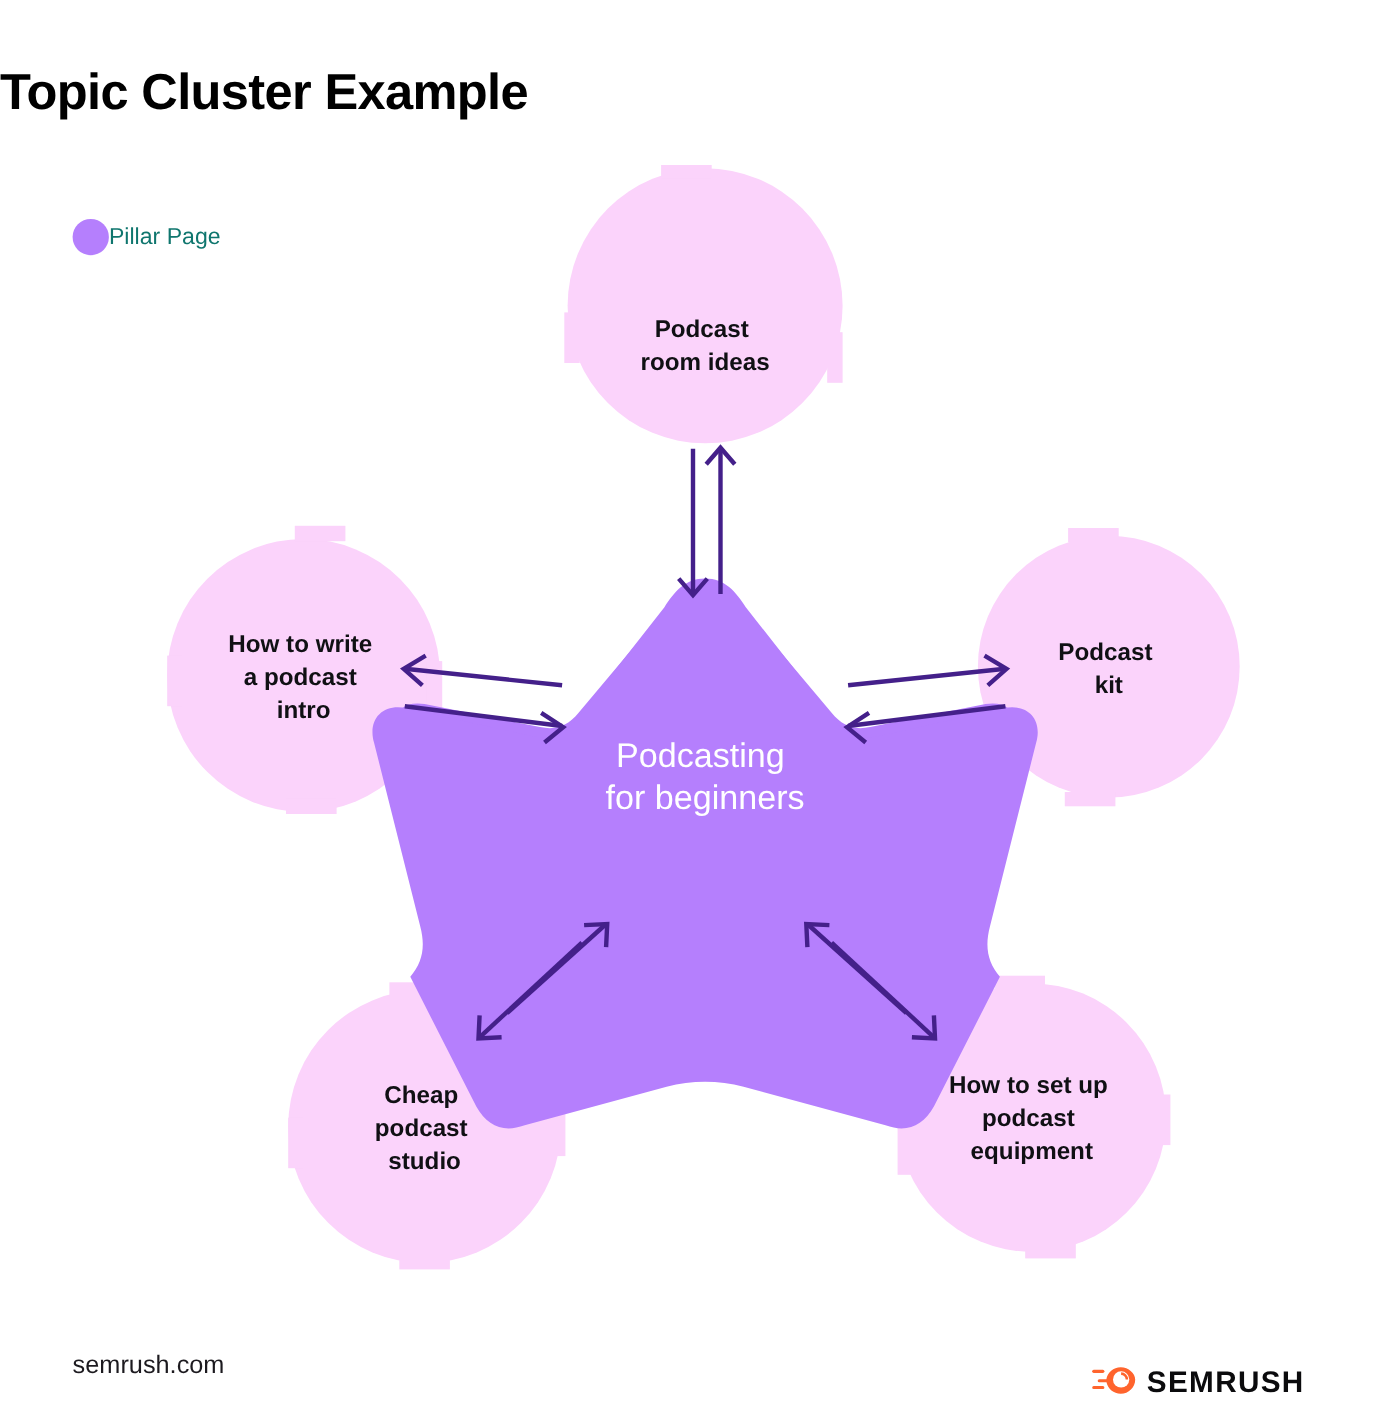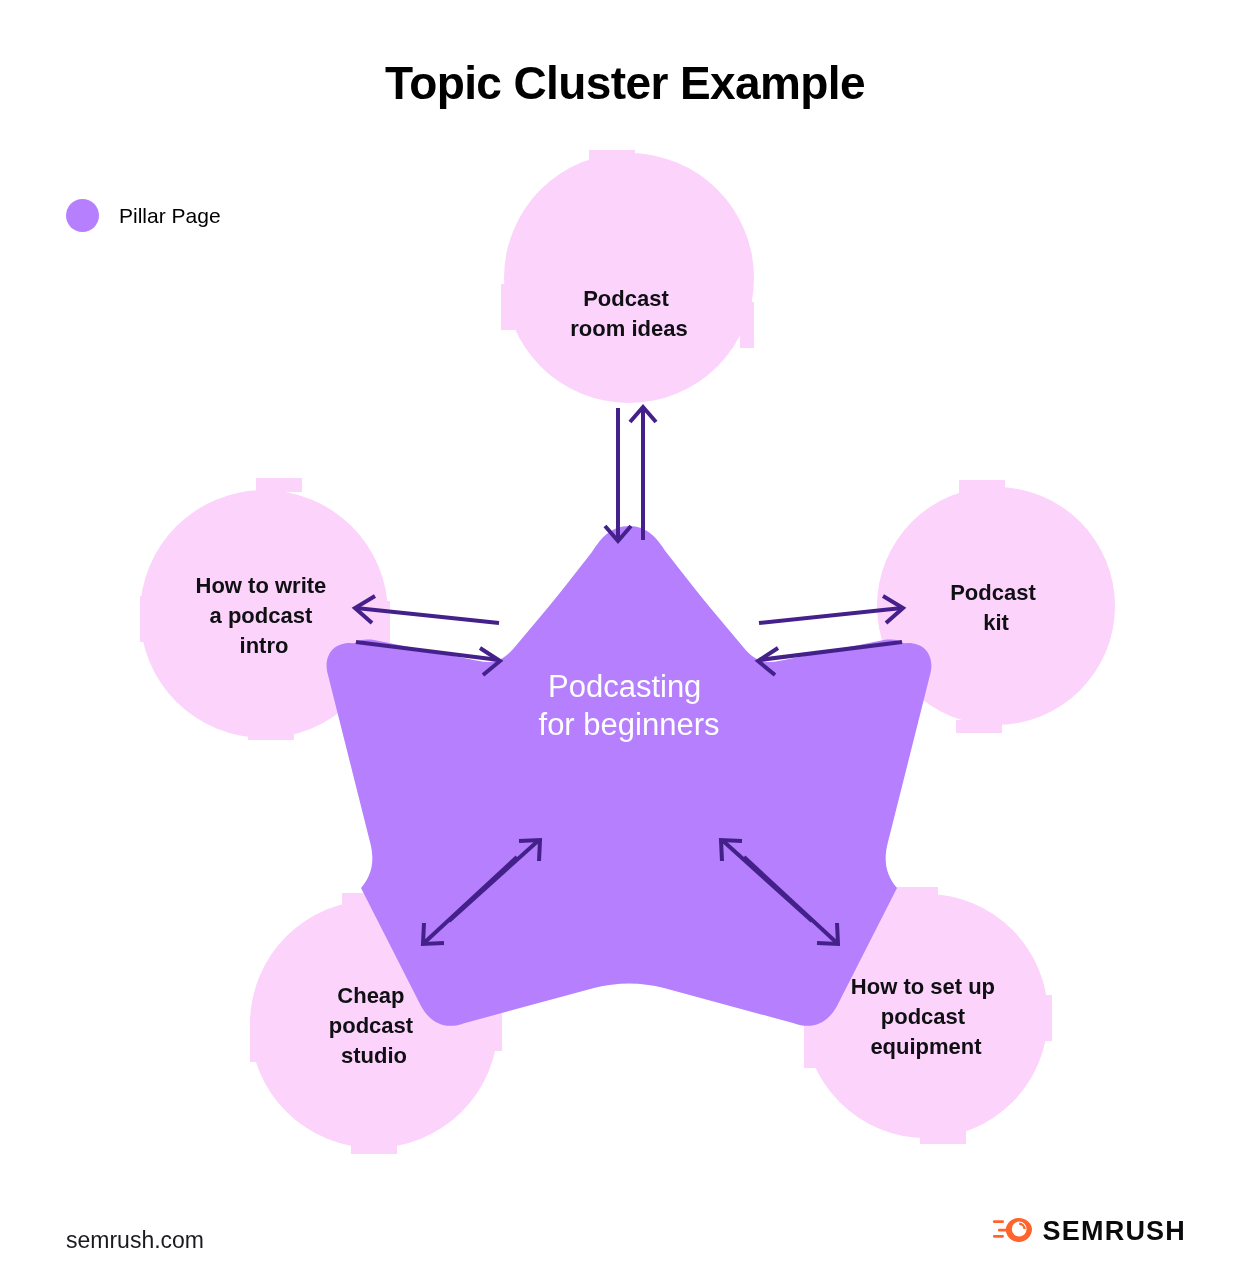--- a/index.html
+++ b/index.html
@@ -16,21 +16,20 @@
     font-family: "Liberation Sans", "DejaVu Sans", sans-serif;
     color: #0f0c12;
   }
 
   
   .page-title {
     position: absolute;
     top: 58px;
     left: 0;
     width: 1250px;
-    text-align: center;
     font-size: 46px;
     font-weight: bold;
     letter-spacing: -0.6px;
     color: #000000;
     line-height: 1.1;
   }
 
   
   .legend {
     position: absolute;
@@ -43,31 +42,31 @@
     align-items: center;
     height: 59px;
   }
   .legend-swatch {
     width: 33px;
     height: 33px;
     border-radius: 50%;
     flex: 0 0 33px;
   }
   .legend-label {
-    margin-left: 20px;
+    margin-left: 0;
     font-size: 21px;
-    color: #000000;
+    color: #0f766e;
     white-space: nowrap;
   }
 
   
   .diagram {
     position: absolute;
     top: 150px;
-    left: 4px;
+    left: 16px;
     width: 1057px;
     height: 1020px;
   }
   .diagram svg { display: block; }
 
   .node-label {
     font-family: "Liberation Sans", "DejaVu Sans", sans-serif;
     font-size: 22px;
     font-weight: bold;
     fill: #101014;
@@ -83,21 +82,21 @@
   .footer-url {
     position: absolute;
     left: 66px;
     bottom: 26px;
     font-size: 23px;
     color: #1c1a1f;
   }
   .brand {
     position: absolute;
     right: 64px;
-    bottom: 32px;
+    bottom: 6px;
     display: flex;
     align-items: center;
     gap: 10px;
   }
   .brand-name {
     font-size: 27px;
     font-weight: bold;
     letter-spacing: 1.2px;
     color: #0b0b0d;
   }

